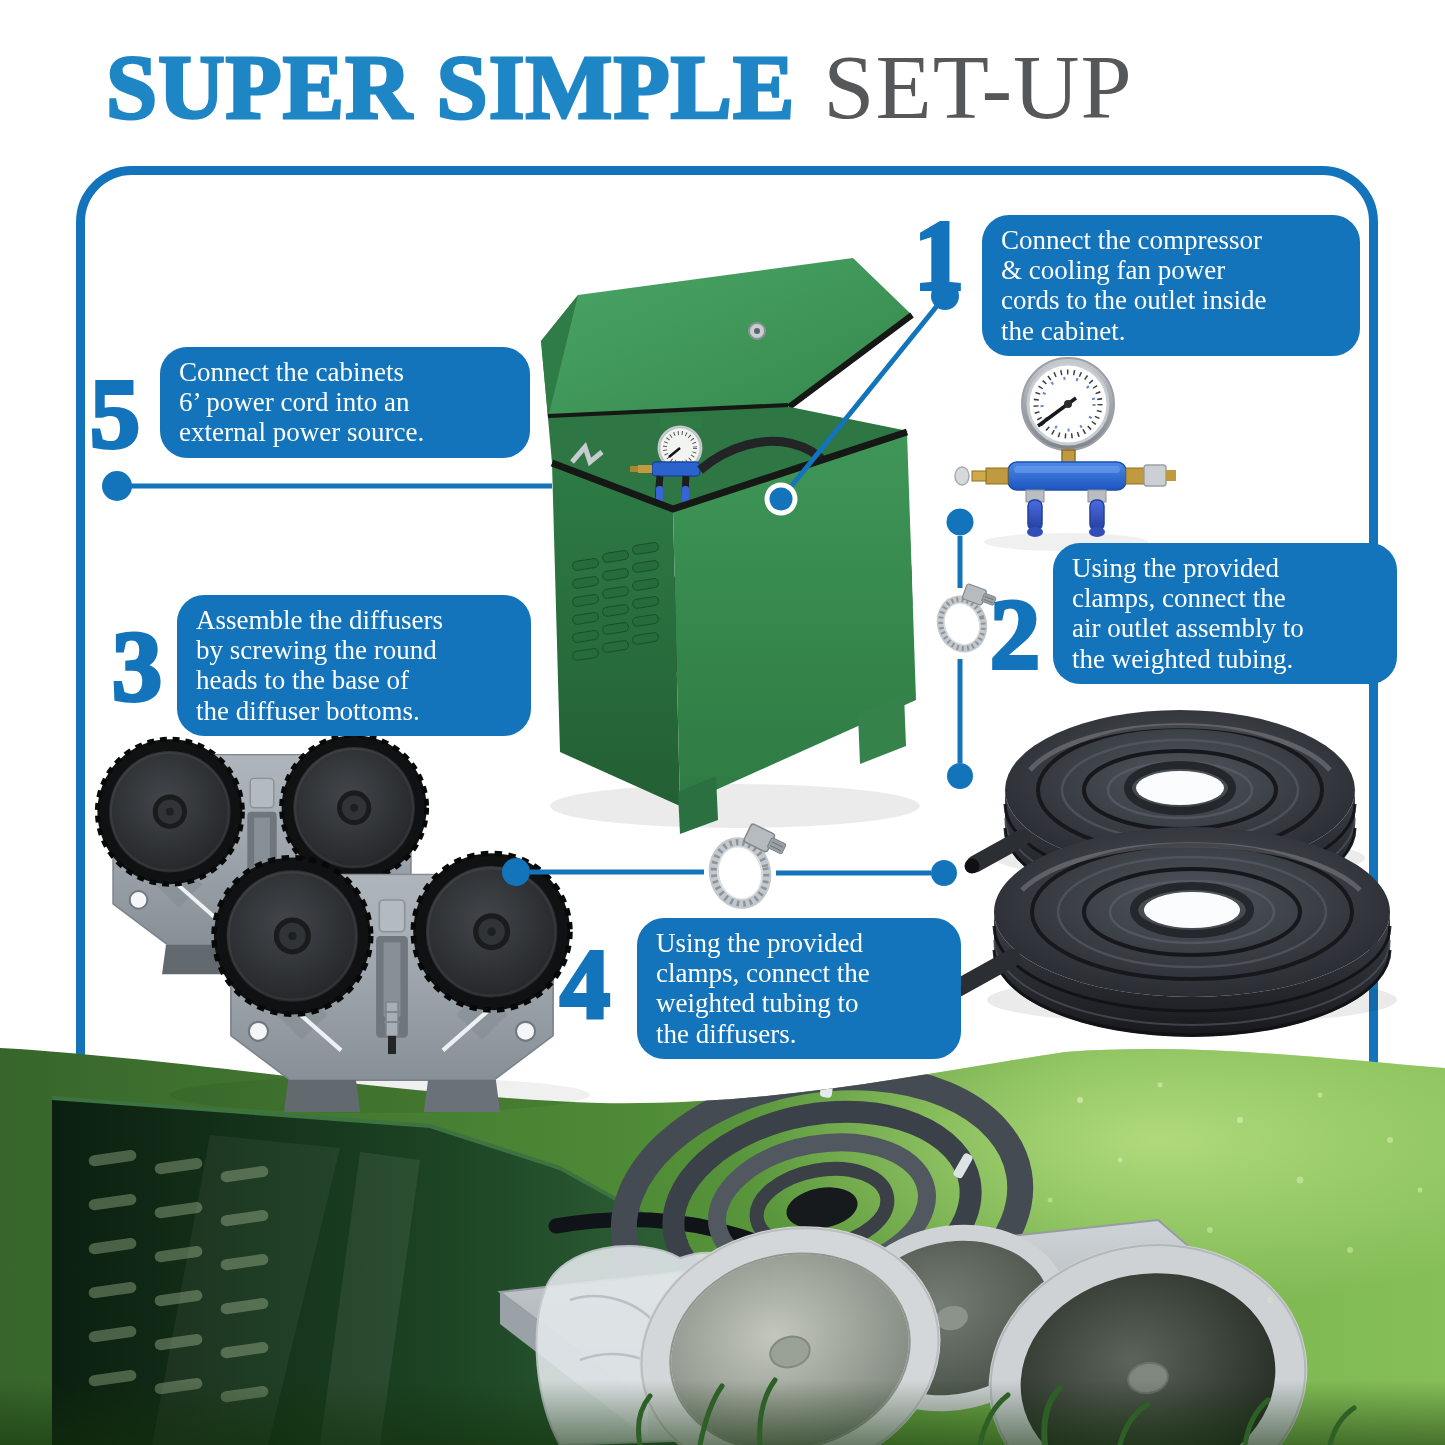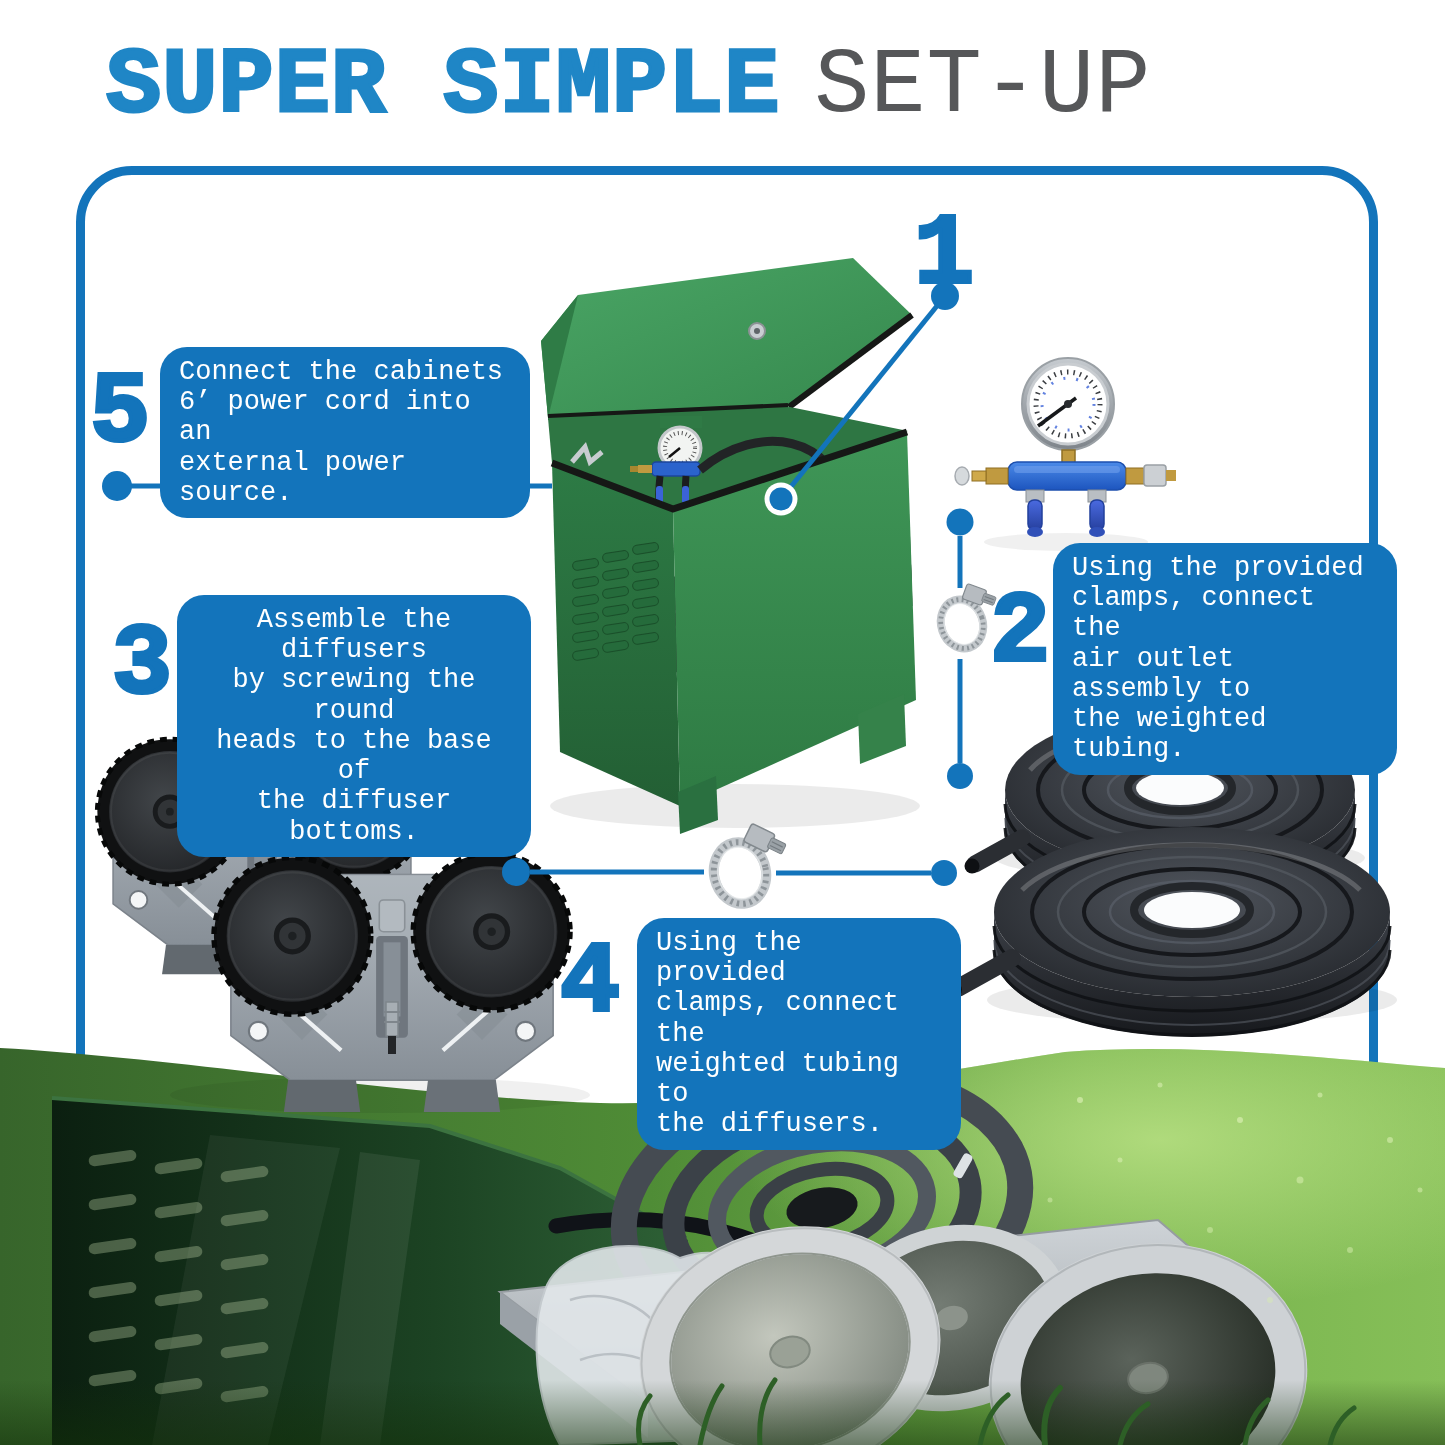--- a/index.html
+++ b/index.html
@@ -1,31 +1,31 @@
 <!DOCTYPE html>
 <html><head>
 <meta charset="utf-8">
 <style>
   html,body{margin:0;padding:0;background:#ffffff;}
   .canvas{position:relative;width:1445px;height:1445px;background:#fff;overflow:hidden;
-          font-family:Liberation Mono, monospace;}
+          font-family:Liberation Serif, serif;}
   .title{position:absolute;left:106px;top:34px;white-space:nowrap;z-index:5;}
   .t-main{font-size:92px;font-weight:700;color:#1f86c6;-webkit-text-stroke:3px #1f86c6;letter-spacing:1px;}
   .t-sub{font-size:92px;font-weight:400;color:#565759;margin-left:24px;letter-spacing:1px;}
   .frame{position:absolute;left:76px;top:166px;width:1284px;height:1075px;border:9px solid #1374bb;
          border-radius:56px;z-index:1;}
   svg.photo{position:absolute;left:0;top:0;z-index:2;}
   svg.art{position:absolute;left:0;top:0;z-index:3;}
   .callout{position:absolute;background:#1374bb;color:#fff;border-radius:27px;padding:10px 19px;
            font-size:27px;line-height:1.12;white-space:pre-line;z-index:4;}
   .num{position:absolute;color:#1374bb;font-size:100px;font-weight:700;line-height:1;
        -webkit-text-stroke:4px #1374bb;z-index:4;}
   .c1{left:982px;top:215px;width:340px;}
   .c2{left:1053px;top:543px;width:306px;}
-  .c3{left:177px;top:595px;width:316px;text-align:center;}
+  .c3{left:177px;top:595px;width:316px;}
   .c4{left:637px;top:918px;width:286px;}
   .c5{left:160px;top:347px;width:332px;}
   .n1{left:914px;top:206px;}
   .n2{left:990px;top:584px;}
   .n3{left:112px;top:616px;}
   .n4{left:560px;top:934px;}
   .n5{left:90px;top:364px;}
 </style>
 </head>
 <body>
@@ -467,20 +467,24 @@
       <circle cx="944" cy="873" r="13"></circle>
     </g>
   </svg>
 
   <div class="num n1">1</div>
   <div class="num n2">2</div>
   <div class="num n3">3</div>
   <div class="num n4">4</div>
   <div class="num n5">5</div>
 
+  <div class="callout c1">Connect the compressor
+&amp; cooling fan power
+cords to the outlet inside
+the cabinet.</div>
   <div class="callout c2">Using the provided
 clamps, connect the
 air outlet assembly to
 the weighted tubing.</div>
   <div class="callout c3">Assemble the diffusers
 by screwing the round
 heads to the base of
 the diffuser bottoms.</div>
   <div class="callout c4">Using the provided
 clamps, connect the

